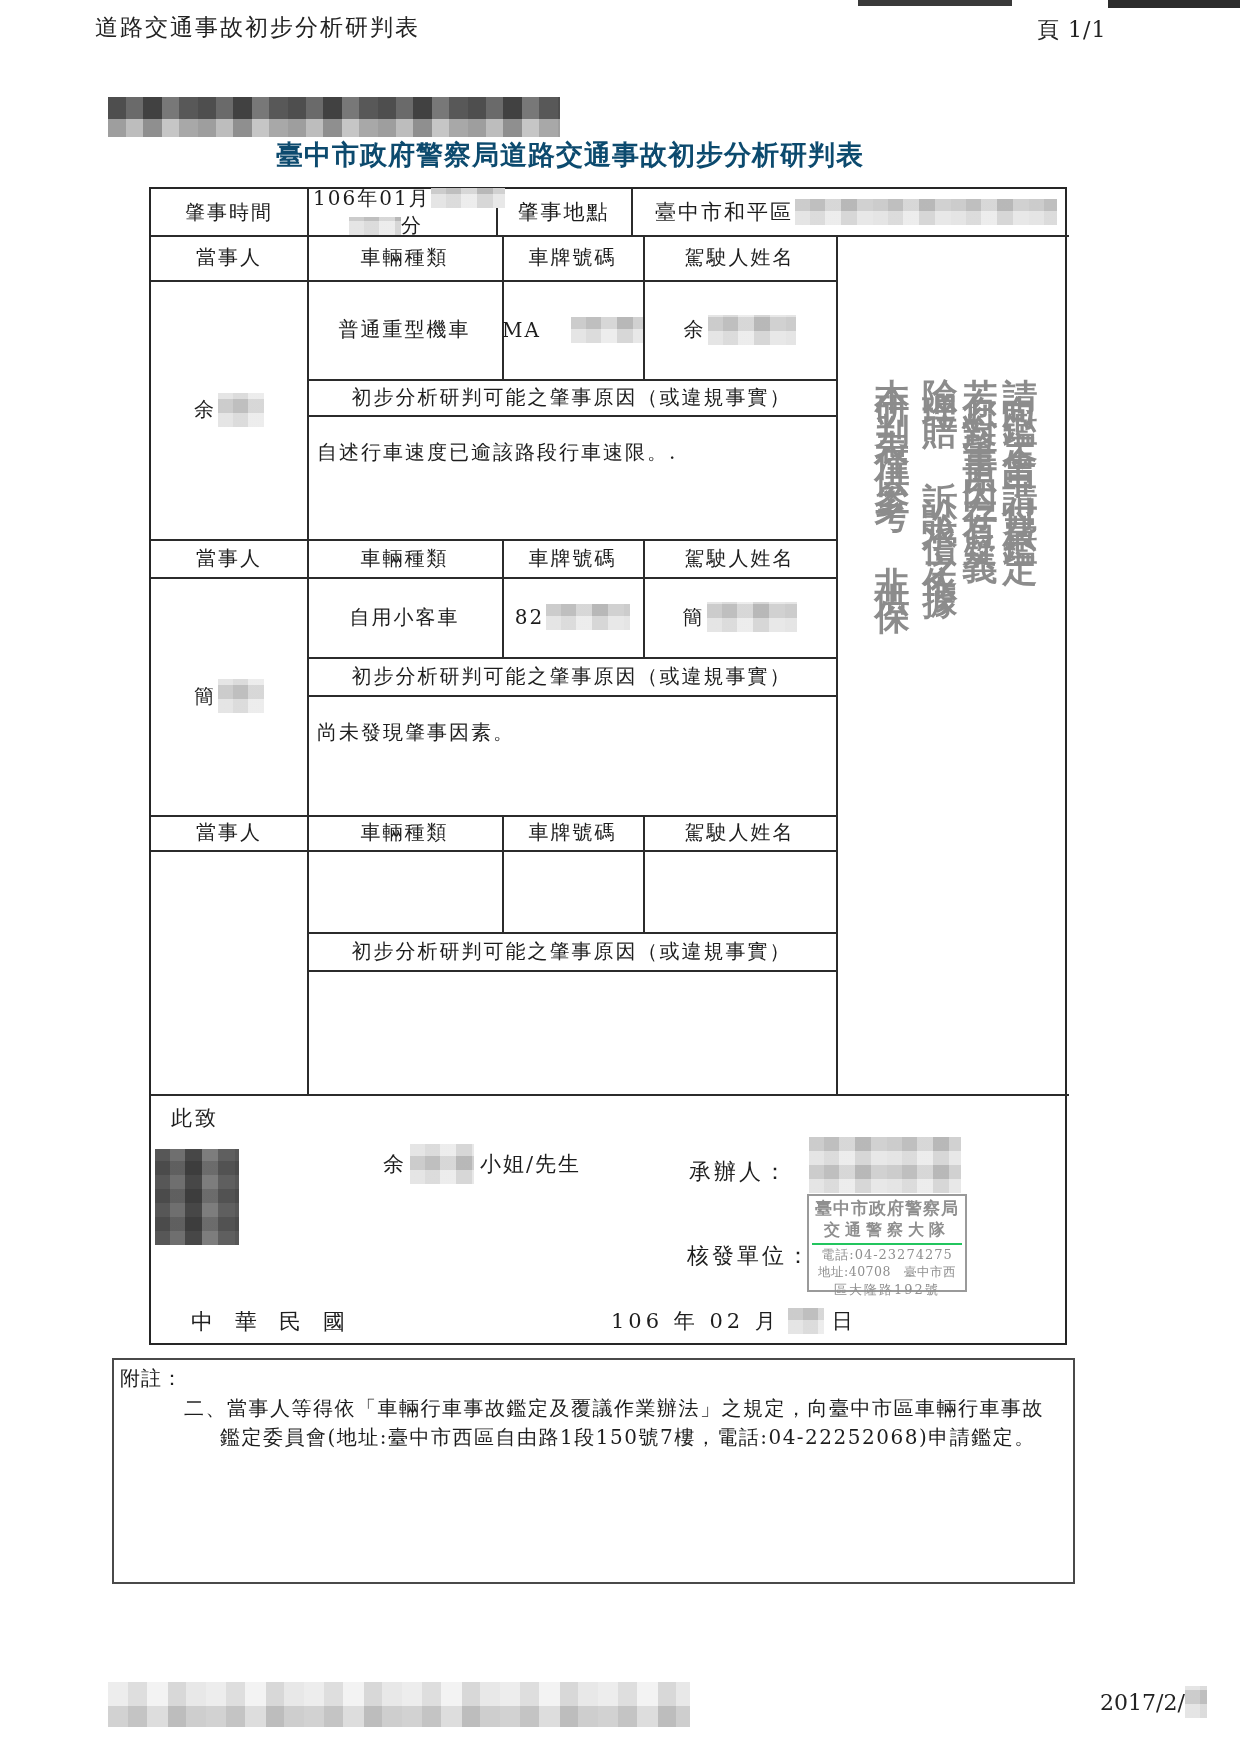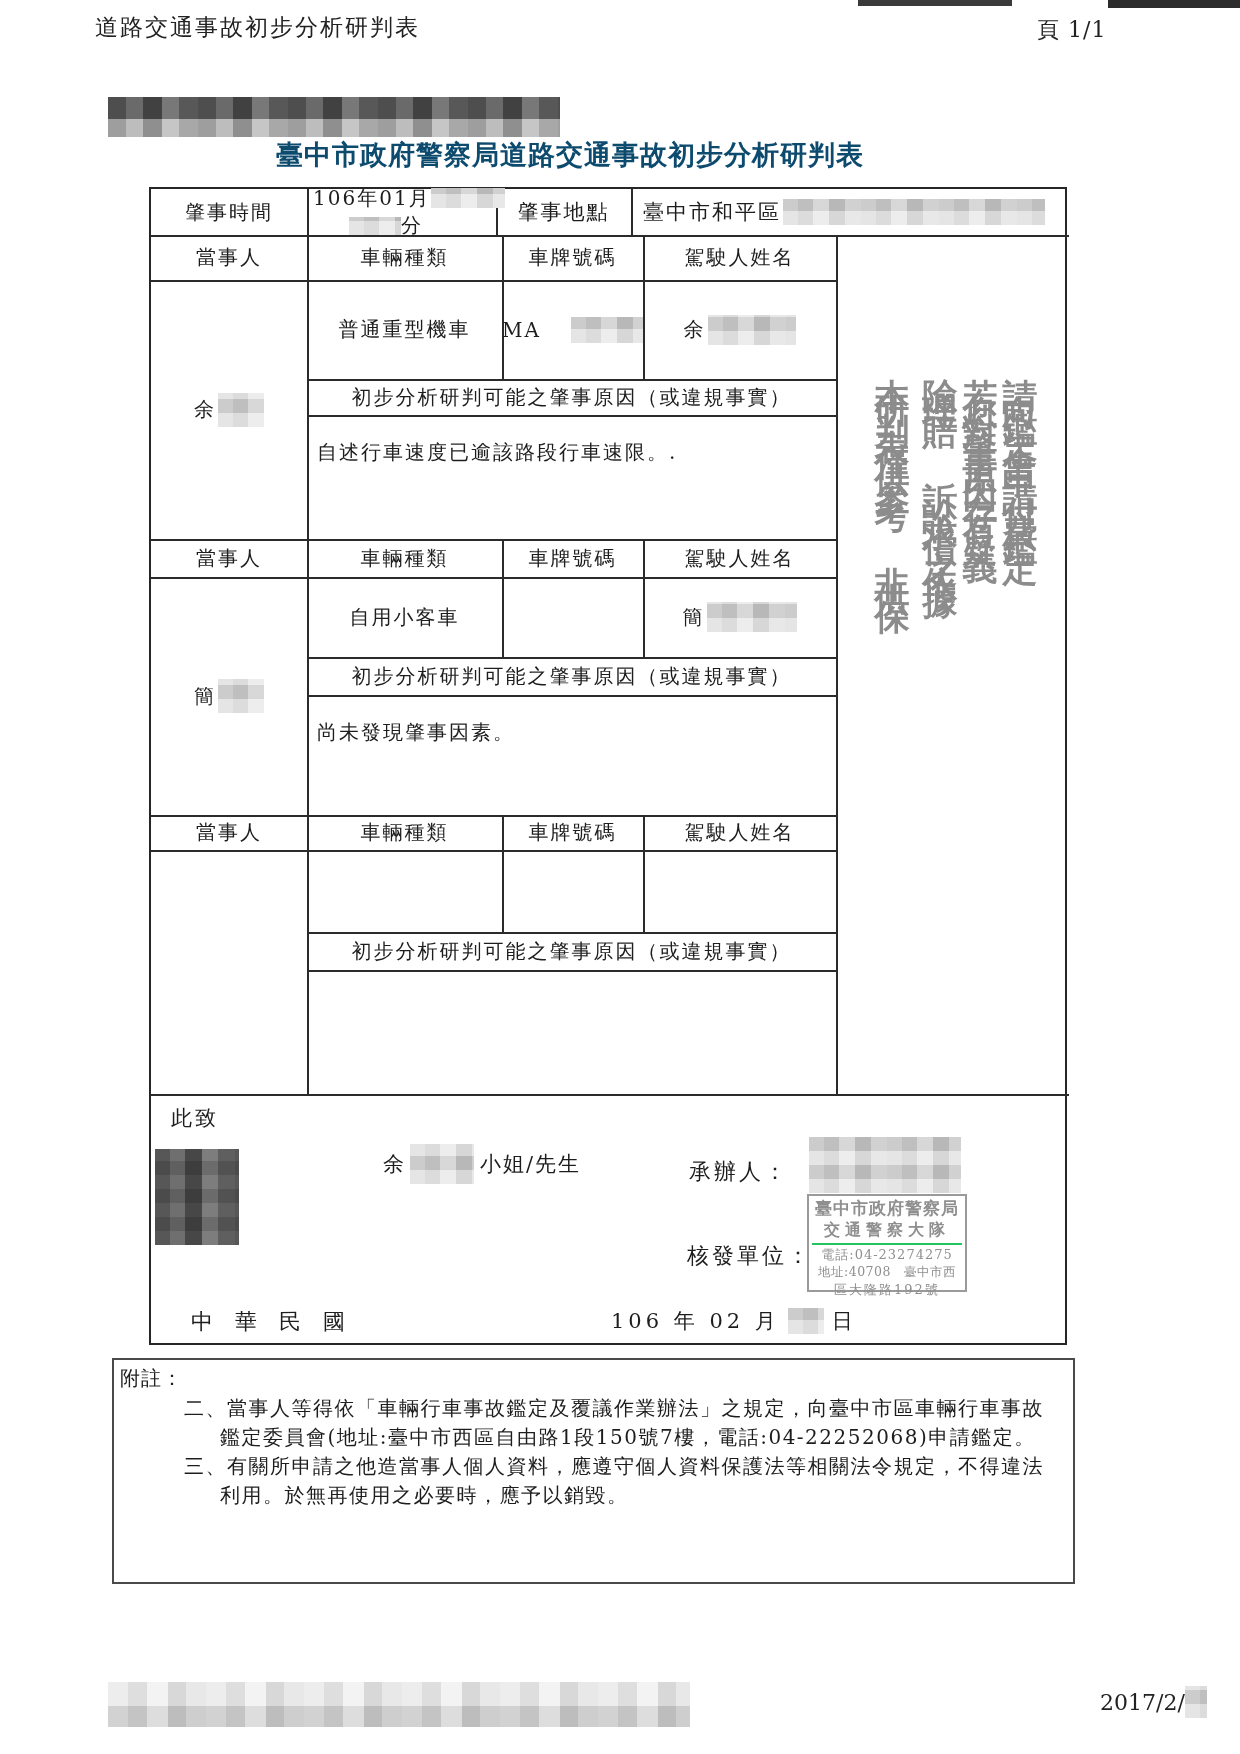--- a/index.html
+++ b/index.html
@@ -124,21 +124,21 @@
     <div class="vl" style="left:685px;top:46px;height:859px;"></div>
 
     <div class="cell" style="left:0;top:0;width:156px;height:46px;">肇事時間</div>
     <div class="cell left" style="left:156px;top:0;width:189px;height:46px;padding-left:6px;box-sizing:border-box;">
       <div>
         <div style="white-space:nowrap;"><span>106年01月</span><span class="px px-light" style="width:74px;height:20px;vertical-align:-3px;"></span></div>
         <div style="white-space:nowrap;margin-left:36px;"><span class="px px-light" style="width:52px;height:18px;vertical-align:-3px;"></span><span>分</span></div>
       </div>
     </div>
     <div class="cell" style="left:345px;top:0;width:135px;height:46px;font-size:21px;">肇事地點</div>
-    <div class="cell left" style="left:480px;top:0;width:438px;height:46px;padding-left:12px;box-sizing:border-box;font-size:21px;">
+    <div class="cell left" style="left:480px;top:0;width:438px;height:46px;padding-left:24px;box-sizing:border-box;font-size:21px;">
       <span>臺中市和平區</span>
         <span class="px px-light" style="width:262px;height:26px;margin-left:2px;"></span>
     </div>
 
     <div class="cell" style="left:0;top:46px;width:156px;height:45px;">當事人</div>
     <div class="cell" style="left:156px;top:46px;width:195px;height:45px;">車輛種類</div>
     <div class="cell" style="left:351px;top:46px;width:141px;height:45px;">車牌號碼</div>
     <div class="cell" style="left:492px;top:46px;width:193px;height:45px;">駕駛人姓名</div>
 
     <div class="cell" style="left:0;top:91px;width:156px;height:259px;">
@@ -160,20 +160,24 @@
     <div class="cell" style="left:0;top:350px;width:156px;height:38px;">當事人</div>
     <div class="cell" style="left:156px;top:350px;width:195px;height:38px;">車輛種類</div>
     <div class="cell" style="left:351px;top:350px;width:141px;height:38px;">車牌號碼</div>
     <div class="cell" style="left:492px;top:350px;width:193px;height:38px;">駕駛人姓名</div>
 
     <div class="cell" style="left:0;top:388px;width:156px;height:238px;">
       <span>簡</span>
         <span class="px px-light" style="width:46px;height:34px;margin-left:2px;"></span>
     </div>
     <div class="cell" style="left:156px;top:388px;width:195px;height:80px;">自用小客車</div>
+    <div class="cell" style="left:351px;top:388px;width:141px;height:80px;">
+      <span>82</span>
+        <span class="px px-light" style="width:84px;height:26px;margin-left:2px;"></span>
+    </div>
     <div class="cell" style="left:492px;top:388px;width:193px;height:80px;">
       <span>簡</span>
         <span class="px px-light" style="width:90px;height:30px;margin-left:2px;"></span>
     </div>
     <div class="cell" style="left:156px;top:468px;width:529px;height:38px;">初步分析研判可能之肇事原因（或違規事實）</div>
     <div class="cell cause-text" style="left:156px;top:506px;width:529px;height:120px;">尚未發現肇事因素。</div>
 
     <div class="cell" style="left:0;top:626px;width:156px;height:35px;">當事人</div>
     <div class="cell" style="left:156px;top:626px;width:195px;height:35px;">車輛種類</div>
     <div class="cell" style="left:351px;top:626px;width:141px;height:35px;">車牌號碼</div>
@@ -221,22 +225,20 @@
       <span class="px px-light" style="width:36px;height:26px;"></span>
       <span>日</span>
     </div>
   </div>
 
   <div class="abs notes-box">
     <div class="notes-label">附註：</div>
     <div class="notes-items">
       <p class="note-item">二、當事人等得依「車輛行車事故鑑定及覆議作業辦法」之規定，向臺中市區車輛行車事故
 鑑定委員會(地址:臺中市西區自由路1段150號7樓，電話:04-22252068)申請鑑定。</p>
-      <p class="note-item">三、有關所申請之他造當事人個人資料，應遵守個人資料保護法等相關法令規定，不得違法
-利用。於無再使用之必要時，應予以銷毀。</p>
     </div>
   </div>
 
   <div class="abs footer-redact">
     <div class="r1"></div>
     <div class="r2"></div>
   </div>
   <div class="abs footer-date">
     <span>2017/2/</span>
     <span class="px px-light" style="width:22px;height:32px;"></span>

